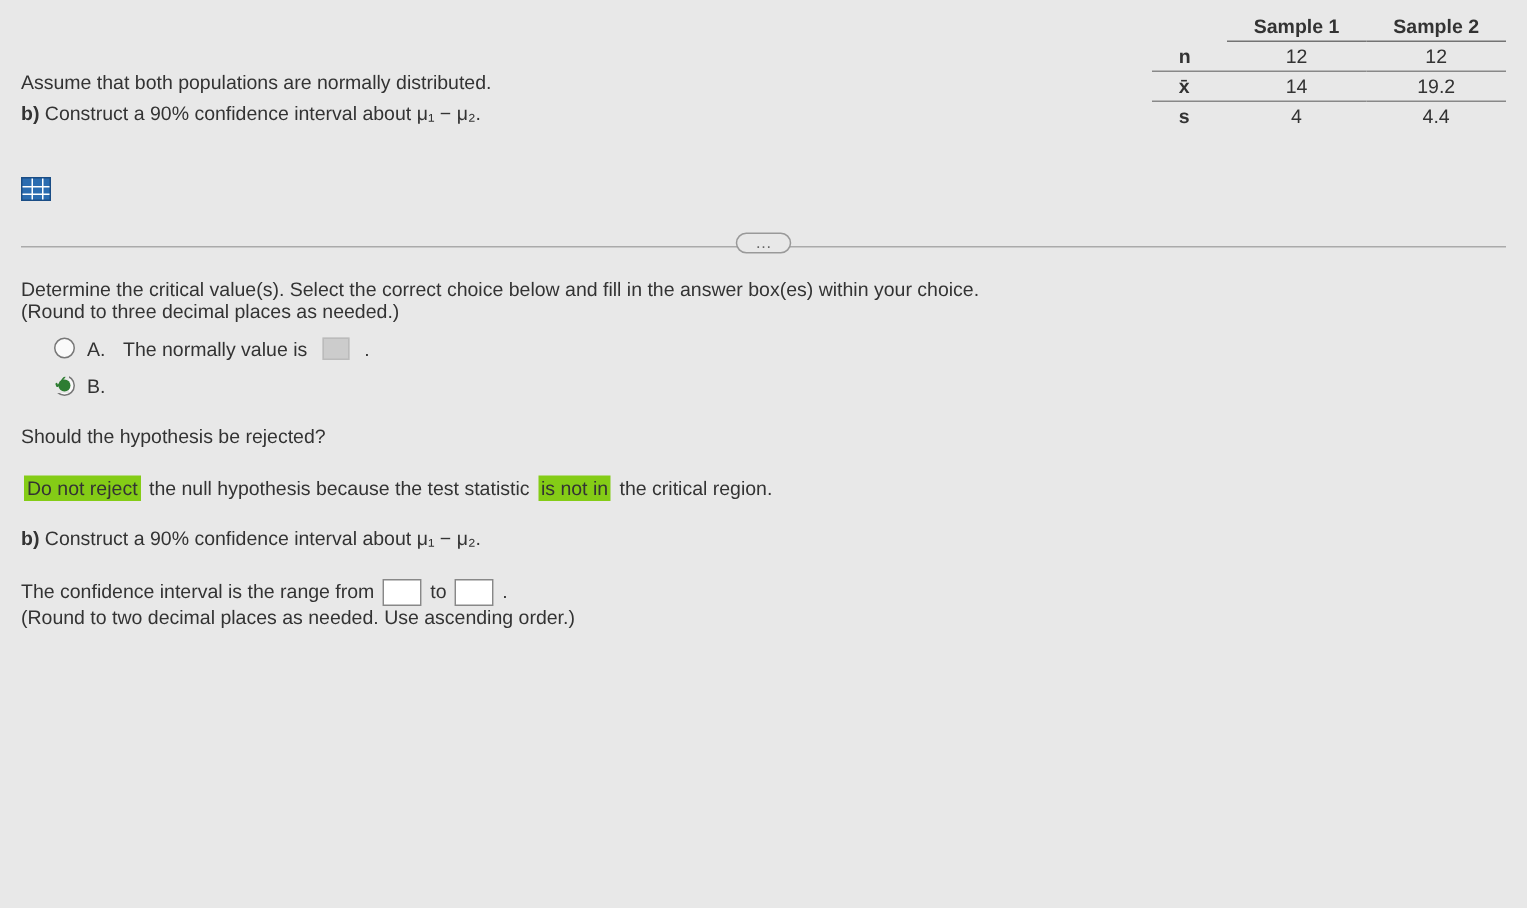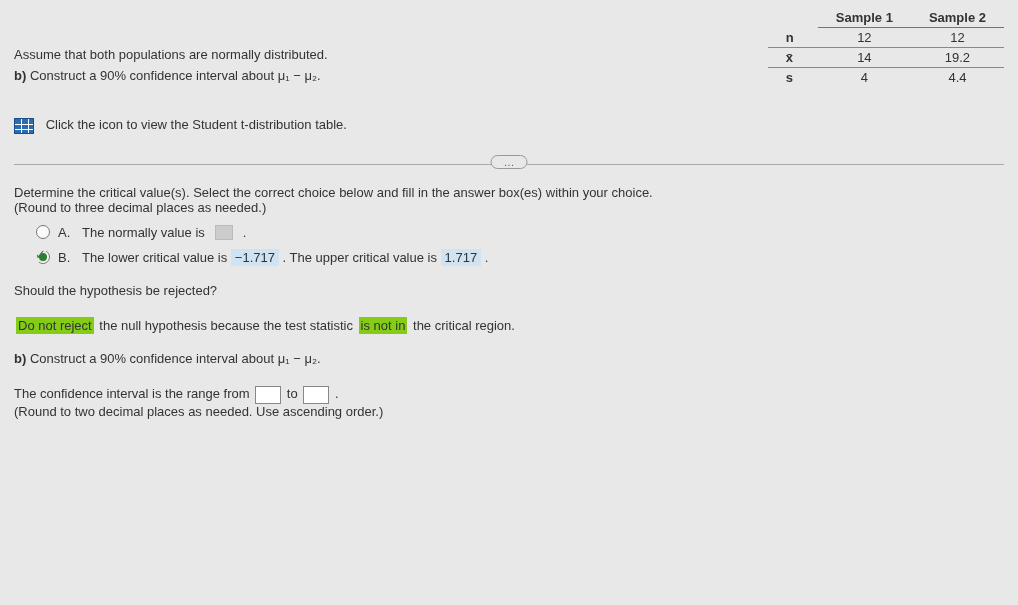--- a/index.html
+++ b/index.html
@@ -158,21 +158,20 @@
         <td class="rowhead">s</td>
         <td>4</td>
         <td>4.4</td>
       </tr>
     </tbody>
   </table>
 </div>
 
 <div class="mt30">
   <span class="table-icon"></span>
-  <span>Click the icon to view the Student t-distribution table.</span>
 </div>
 
 <div class="divider-wrap mt30">
   <hr class="divider">
   <span class="ellipsis-badge">…</span>
 </div>
 
 <div class="mt12">Determine the critical value(s). Select the correct choice below and fill in the answer box(es) within your choice.</div>
 <div>(Round to three decimal places as needed.)</div>
 
@@ -180,27 +179,20 @@
   <span class="radio"></span>
   <span class="letter">A.</span>
   <span>The normally value is </span>
   <span class="grey-box"></span>
     <span>.</span>
 </div>
 
 <div class="choice-row">
   <span class="radio checked tick"></span>
   <span class="letter">B.</span>
-  <span>
-    <span>The lower critical value is </span>
-    <span class="value-highlight">−1.717</span>
-    <span>. The upper critical value is </span>
-    <span class="value-highlight">1.717</span>
-    <span>.</span>
-  </span>
 </div>
 
 <div class="mt18">Should the hypothesis be rejected?</div>
 <div class="mt12">
   <span class="answer-highlight">Do not reject</span>
   <span> the null hypothesis because the test statistic </span>
   <span class="answer-highlight">is not in</span>
   <span> the critical region.</span>
 </div>
 

